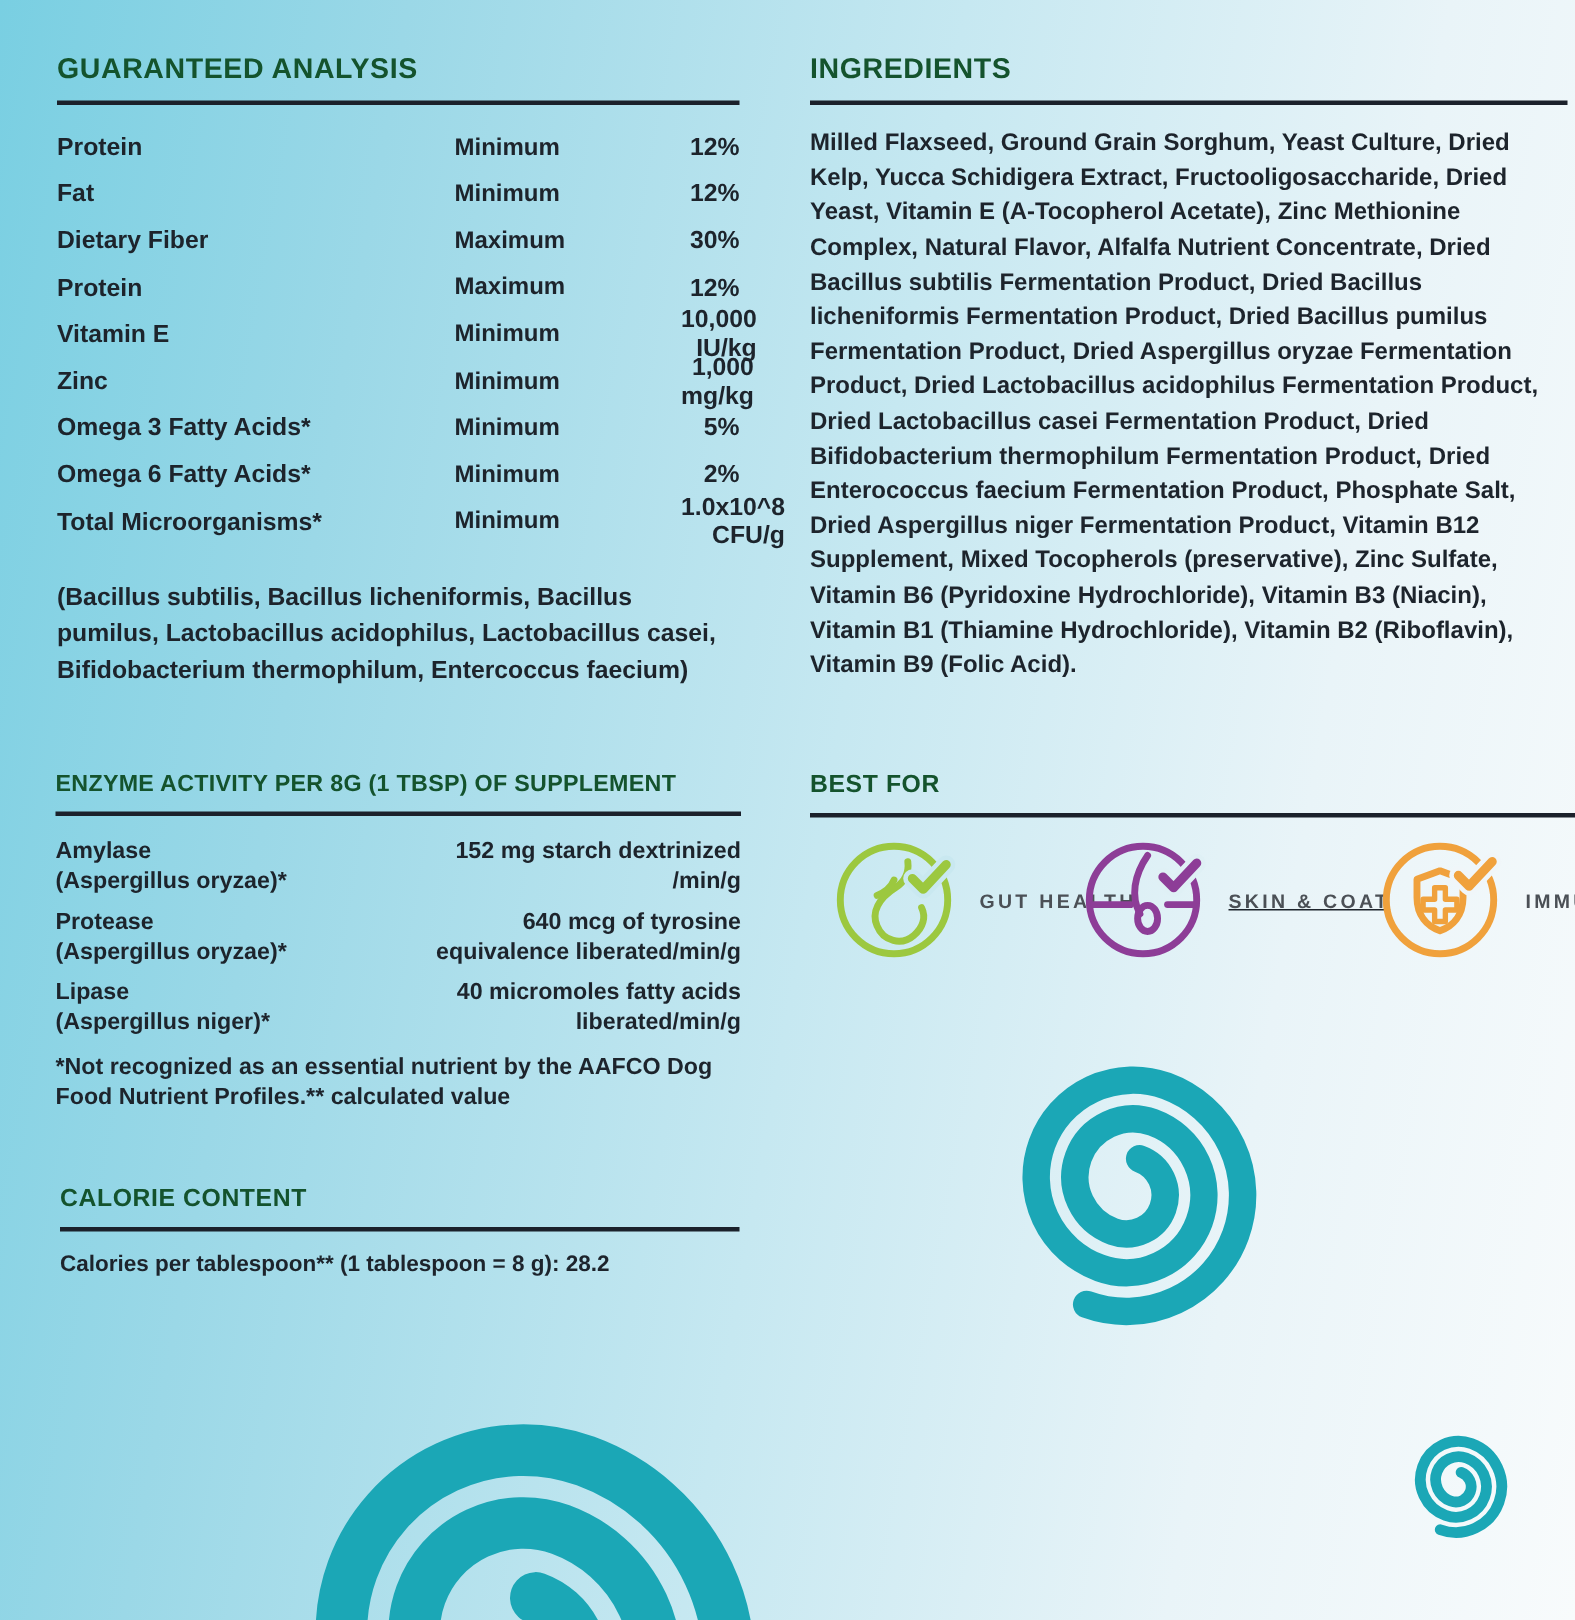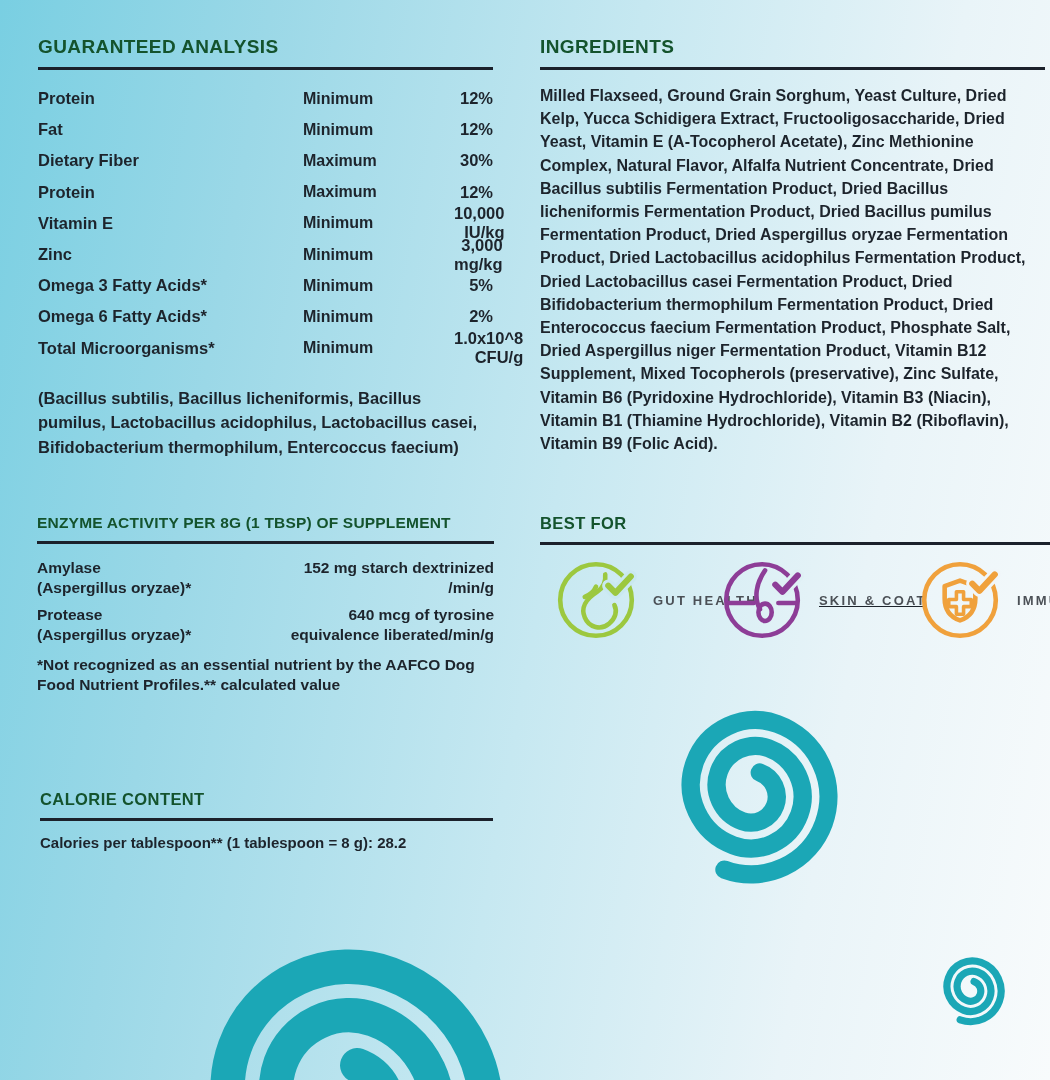--- a/index.html
+++ b/index.html
@@ -80,21 +80,21 @@
         <span class="ga-value">12%</span>
       </div>
     <div class="ga-row">
         <span class="ga-nutrient">Vitamin E</span>
         <span class="ga-qual">Minimum</span>
         <span class="ga-value">10,000 IU/kg</span>
       </div>
     <div class="ga-row">
         <span class="ga-nutrient">Zinc</span>
         <span class="ga-qual">Minimum</span>
-        <span class="ga-value">3,000 mg/kg</span>
+        <span class="ga-value">1,000 mg/kg</span>
       </div>
     <div class="ga-row">
         <span class="ga-nutrient">Omega 3 Fatty Acids*</span>
         <span class="ga-qual">Minimum</span>
         <span class="ga-value">5%</span>
       </div>
     <div class="ga-row">
         <span class="ga-nutrient">Omega 6 Fatty Acids*</span>
         <span class="ga-qual">Minimum</span>
         <span class="ga-value">2%</span>
@@ -111,20 +111,24 @@
 <div id="enzyme-section" class="section">
   <div class="section-title t-sm">ENZYME ACTIVITY PER 8G (1 TBSP) OF SUPPLEMENT</div>
   <div class="enz-table">
     <div class="enz-row">
       <span class="enz-name"><span>Amylase</span><br><span>(Aspergillus oryzae)*</span></span>
       <span class="enz-value"><span>152 mg starch dextrinized</span><br><span>/min/g</span></span>
     </div>
     <div class="enz-row">
       <span class="enz-name"><span>Protease</span><br><span>(Aspergillus oryzae)*</span></span>
       <span class="enz-value"><span>640 mcg of tyrosine</span><br><span>equivalence liberated/min/g</span></span>
+    </div>
+    <div class="enz-row">
+      <span class="enz-name"><span>Lipase</span><br><span>(Aspergillus niger)*</span></span>
+      <span class="enz-value"><span>40 micromoles fatty acids</span><br><span>liberated/min/g</span></span>
     </div>
   </div>
   <div class="enz-footnote">*Not recognized as an essential nutrient by the AAFCO Dog Food Nutrient Profiles.** calculated value</div>
 </div>
 
 <div id="calorie-section" class="section">
   <div class="section-title t-md">CALORIE CONTENT</div>
   <div class="calorie-text">Calories per tablespoon** (1 tablespoon = 8 g): 28.2</div>
 </div>
 

